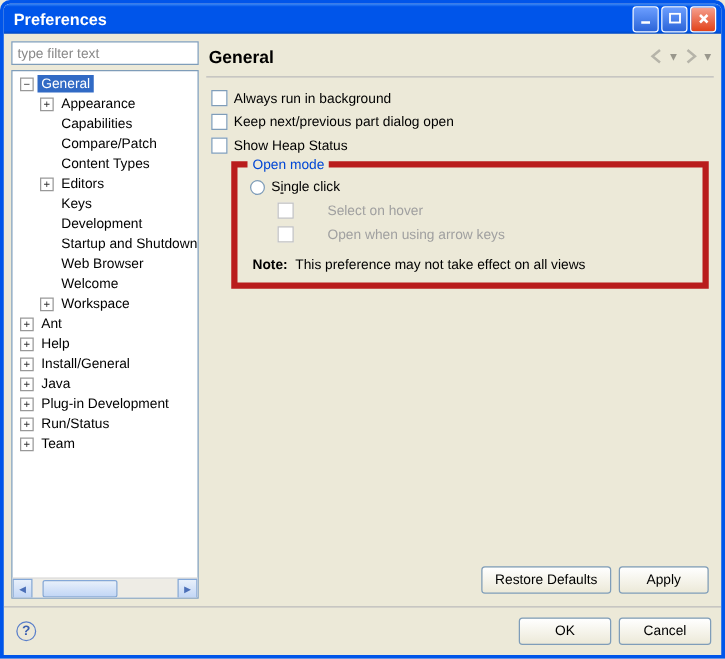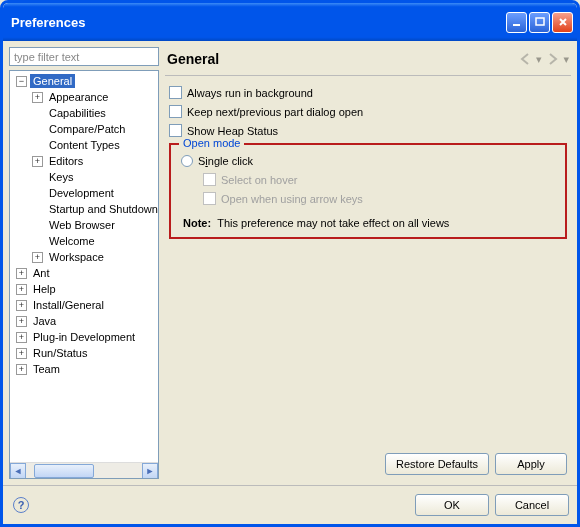--- a/index.html
+++ b/index.html
@@ -1,18 +1,18 @@
 <!DOCTYPE html>
 <html><head>
 <meta charset="utf-8">
 <style>
 * { box-sizing: border-box; font-family: Tahoma, sans-serif; font-size: 11px; }
 body { margin: 0; background: #ece9d8; }
 .window { width: 580px; height: 527px; border: 3px solid #0055ea; border-radius: 8px 8px 0 0; background: #ece9d8; display: flex; flex-direction: column; overflow: hidden; }
-.titlebar { height: 38px; background: linear-gradient(to bottom, #3b8af6 0%, #0055ea 10%, #0055ea 90%, #0048c4 100%); display: flex; align-items: center; padding: 0 4px 0 8px; border-radius: 5px 5px 0 0; gap: 20px; }
+.titlebar { height: 24px; background: linear-gradient(to bottom, #3b8af6 0%, #0055ea 10%, #0055ea 90%, #0048c4 100%); display: flex; align-items: center; padding: 0 4px 0 8px; border-radius: 5px 5px 0 0; gap: 20px; }
 .titlebar-text { color: #fff; font-weight: bold; font-size: 13px; flex: 1; }
 .titlebar-btns { display: flex; gap: 2px; }
 .tb-btn { width: 21px; height: 21px; border-radius: 3px; border: 1px solid #fff; display: flex; align-items: center; justify-content: center; font-weight: bold; color: #fff; }
 .tb-min, .tb-max { background: linear-gradient(to bottom, #6b9eff, #2b64d8); }
 .tb-close { background: linear-gradient(to bottom, #f5a08e, #e2421a); }
 .body { flex: 1; display: flex; padding: 6px; gap: 6px; overflow: hidden; }
 .left { width: 150px; display: flex; flex-direction: column; }
 .filter { border: 1px solid #7f9db9; padding: 2px 4px; margin-bottom: 4px; color: #888; background: #ffffff; height: 19px; }
 .tree-wrap { flex: 1; border: 1px solid #7f9db9; background: #fff; overflow: hidden; position: relative; }
 .tree { padding: 2px; }
@@ -25,27 +25,27 @@
 .hscroll { position: absolute; bottom: 0; left: 0; right: 0; height: 16px; background: #eeece5; display: flex; align-items: center; border-top: 1px solid #ddd; }
 .hscroll-btn { width: 16px; height: 16px; background: linear-gradient(to bottom,#e8f0fb,#c2d6f5); border:1px solid #84a8d8; display:flex; align-items:center; justify-content:center; color:#4b6fb8; font-size:9px;}
 .hscroll-thumb { width: 60px; height: 14px; margin-left: 8px; background: linear-gradient(to bottom,#e8f0fb,#c2d6f5); border:1px solid #84a8d8; border-radius:2px;}
 .right { flex: 1; display: flex; flex-direction: column; }
 .hdr { display: flex; align-items: center; padding: 4px 2px 8px 2px; border-bottom: 1px solid #bbb; }
 .hdr-title { font-size: 14px; font-weight: bold; flex: 1; }
 .nav-arrow { width: 18px; height: 14px; opacity: 0.35; margin-left: 4px; }
 .content { flex: 1; padding: 10px 4px 4px 4px; }
 .chk-row { display: flex; align-items: center; margin-bottom: 6px; }
 .chk { width: 13px; height: 13px; border: 1px solid #7f9db9; background: #fff; margin-right: 5px; flex-shrink:0; }
-.group { border: 2px solid #b91c1c; margin-top: 6px; padding: 10px 8px 8px 10px; position: relative; }
+.group { border: 5px solid #b91c1c; margin-top: 6px; padding: 10px 8px 8px 10px; position: relative; margin-left: 16px; }
 .group-title { position: absolute; top: -8px; left: 8px; background: #ece9d8; padding: 0 4px; color: #0046d5; }
 .radio-row { display: flex; align-items: center; margin-bottom: 6px; }
 .radio { width: 12px; height: 12px; border: 1px solid #7f9db9; border-radius: 50%; background: #fff; margin-right: 5px; display:flex; align-items:center; justify-content:center; flex-shrink:0;}
 .radio.sel::after { content:""; width:6px; height:6px; background: #39a93a; border-radius:50%; }
 .sub { margin-left: 22px; }
-.disabled { color: #a0a0a0; }
+.disabled { color: #a0a0a0; gap: 22px; }
 .disabled .chk { border-color: #c0c0c0; }
 .note { margin-top: 12px; margin-left: 2px; }
 .btnrow { display: flex; justify-content: flex-end; gap: 6px; padding: 4px; }
 .btn { min-width: 72px; height: 22px; border: 1px solid #7f9db9; background: linear-gradient(to bottom,#fff,#ece9d8); border-radius:3px; display:flex; align-items:center; justify-content:center; padding: 0 10px;}
 .footer { border-top: 1px solid #bbb; display:flex; align-items:center; padding: 8px 8px 8px 10px;}
 .help { width:16px; height:16px; border:1px solid #5a7fca; border-radius:50%; color:#3a5fb0; display:flex;align-items:center;justify-content:center; font-weight:bold; margin-right:auto;}
 </style>
 </head>
 <body>
 

